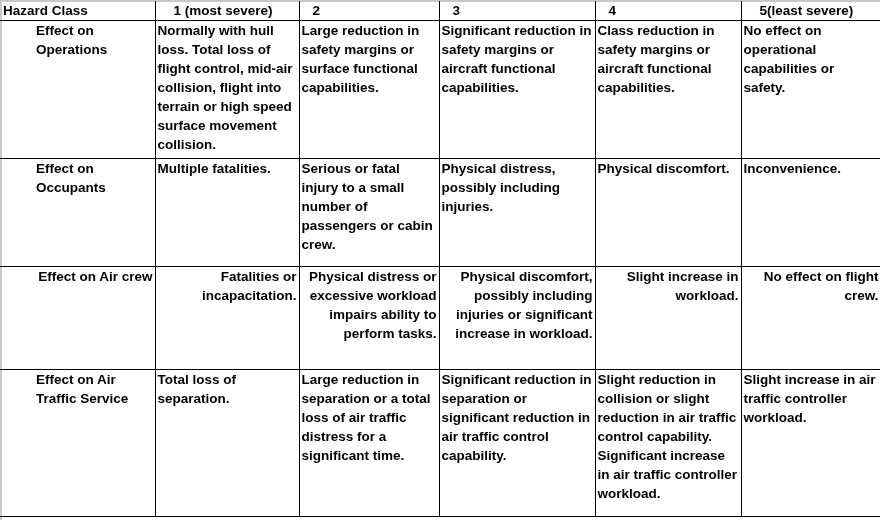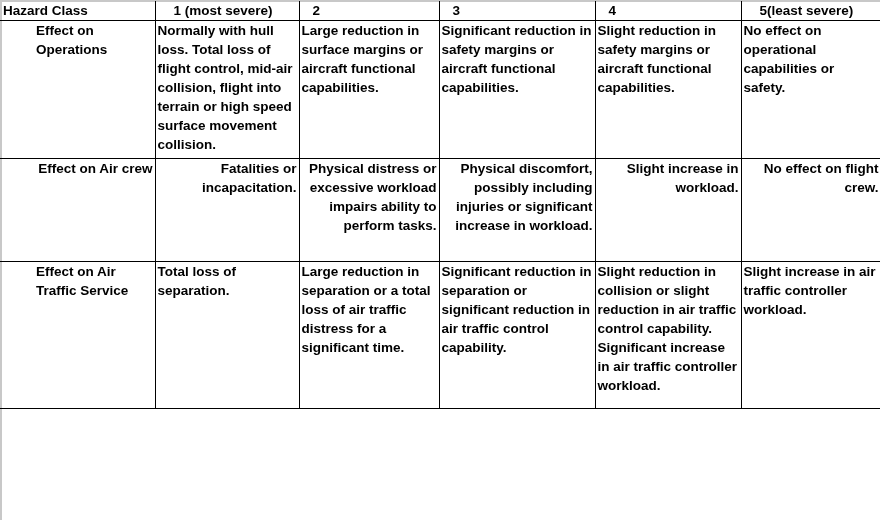--- a/index.html
+++ b/index.html
@@ -55,24 +55,32 @@
       <th>Hazard Class</th>
       <th class="num first">1 (most severe)</th>
       <th class="num">2</th>
       <th class="num">3</th>
       <th class="num">4</th>
       <th class="num last">5(least severe)</th>
     </tr>
     <tr class="r1">
       <td class="rowhead">Effect on Operations</td>
       <td>Normally with hull loss. Total loss of flight control, mid-air collision, flight into terrain or high speed surface movement collision.</td>
-      <td>Large reduction in surface margins or aircraft functional capabilities.</td>
+      <td>Large reduction in safety margins or surface functional capabilities.</td>
       <td>Significant reduction in safety margins or aircraft functional capabilities.</td>
-      <td>Slight reduction in safety margins or aircraft functional capabilities.</td>
+      <td>Class reduction in safety margins or aircraft functional capabilities.</td>
       <td>No effect on operational capabilities or safety.</td>
+    </tr>
+    <tr class="r2">
+      <td class="rowhead">Effect on Occupants</td>
+      <td>Multiple fatalities.</td>
+      <td>Serious or fatal injury to a small number of passengers or cabin crew.</td>
+      <td>Physical distress, possibly including injuries.</td>
+      <td>Physical discomfort.</td>
+      <td>Inconvenience.</td>
     </tr>
     <tr class="r3">
       <td class="rowhead">Effect on Air crew</td>
       <td>Fatalities or incapacitation.</td>
       <td>Physical distress or excessive workload impairs ability to perform tasks.</td>
       <td>Physical discomfort, possibly including injuries or significant increase in workload.</td>
       <td>Slight increase in workload.</td>
       <td>No effect on flight crew.</td>
     </tr>
     <tr class="r4">

